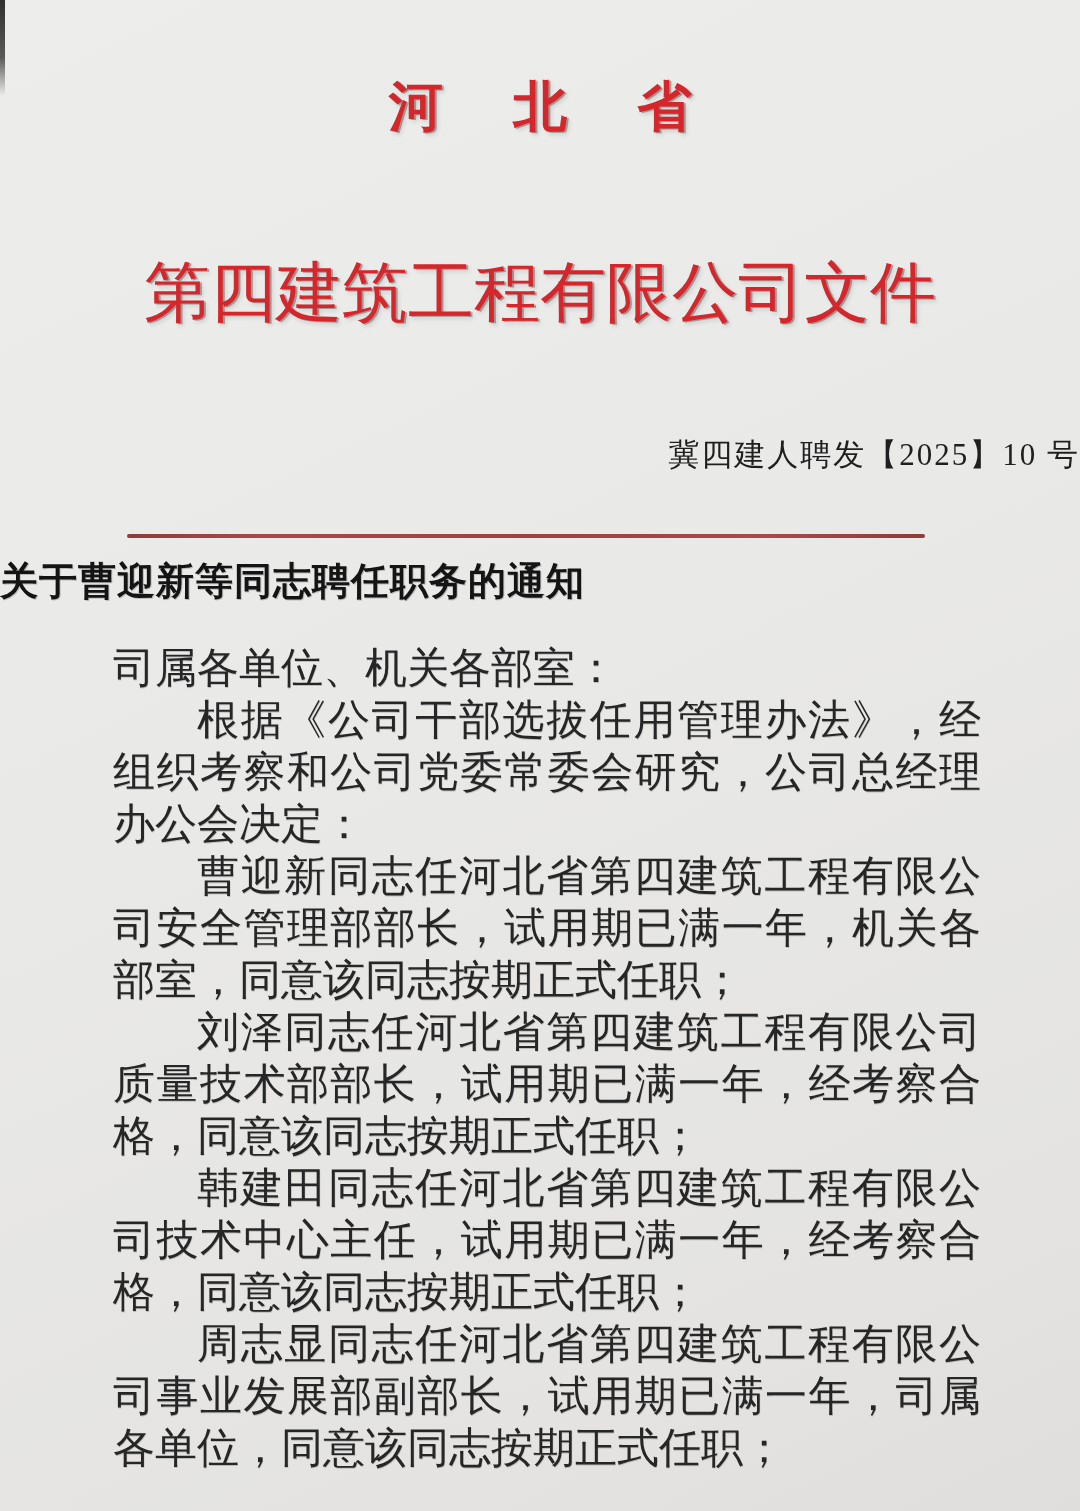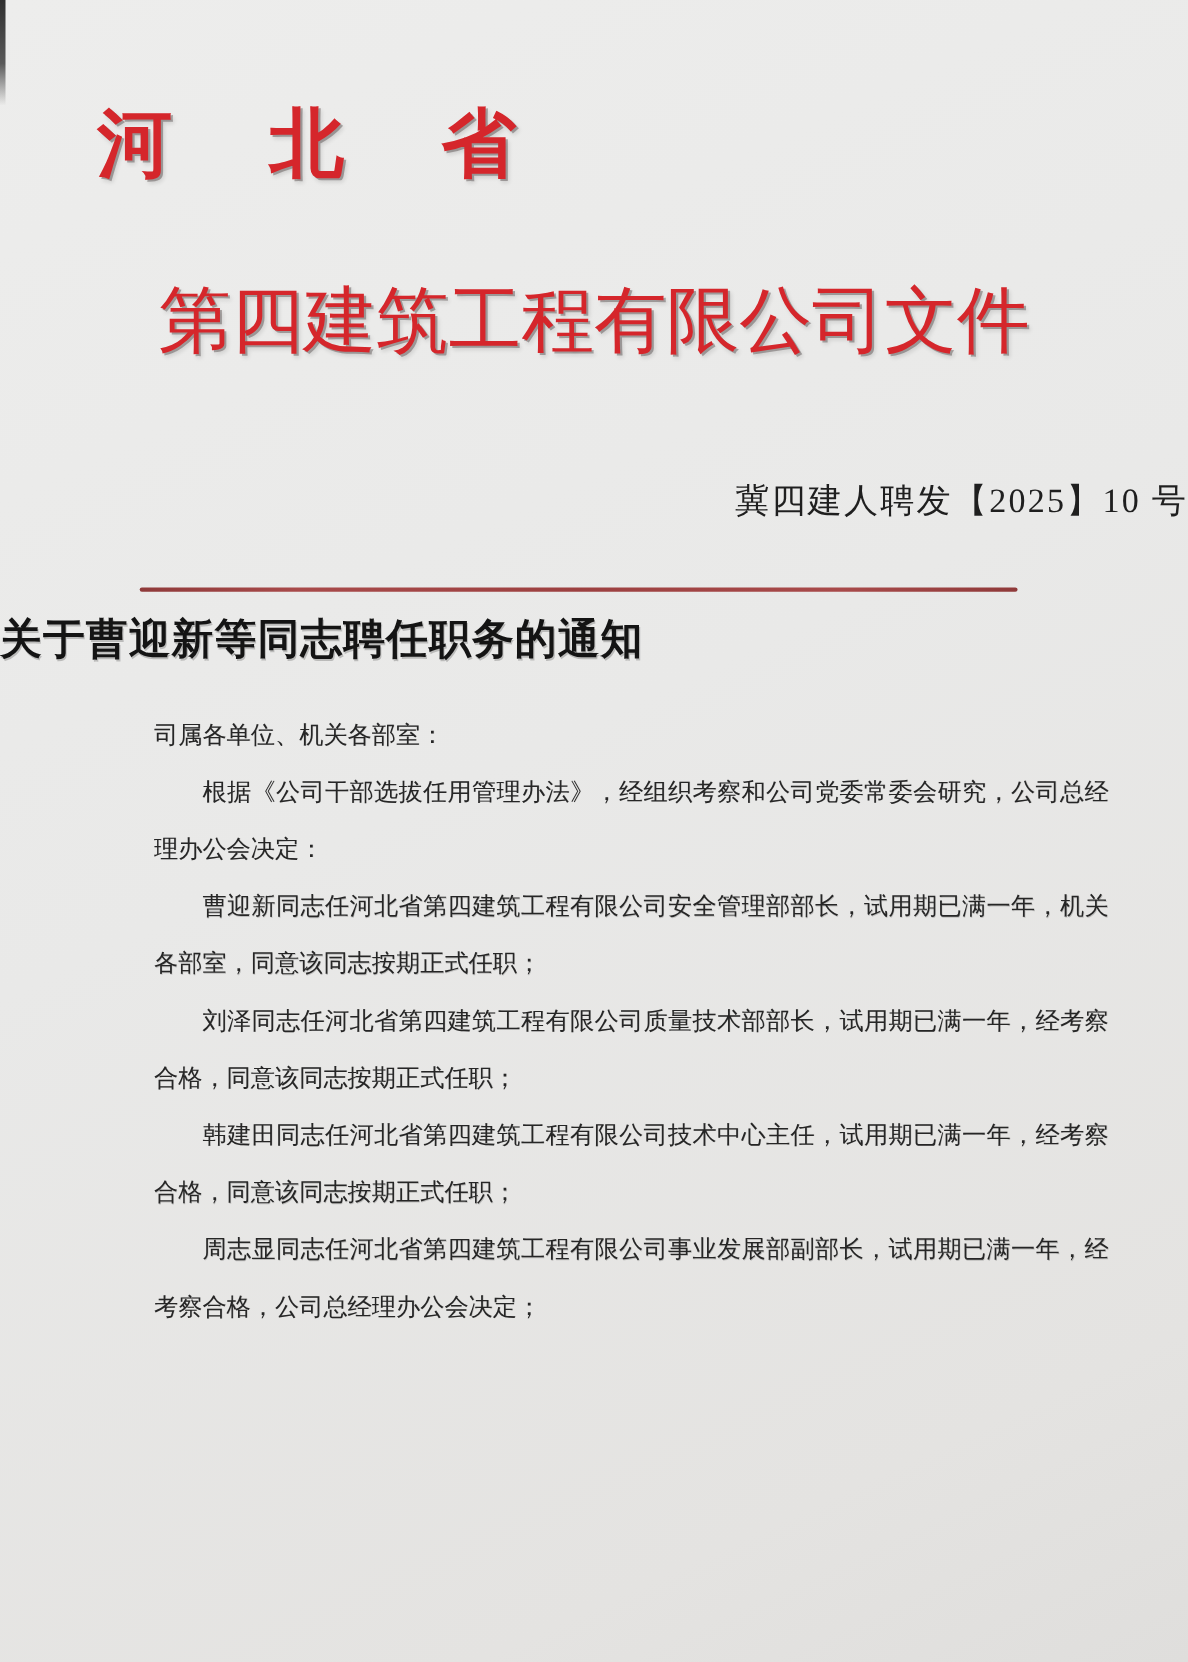--- a/index.html
+++ b/index.html
@@ -19,23 +19,24 @@
   }
   
   .photo-edge {
     position: absolute;
     left: 0; top: 0;
     width: 5px; height: 96px;
     background: linear-gradient(180deg, #2f2f2f 0%, #5a5a5a 60%, rgba(90,90,90,0) 100%);
   }
   .header-region {
     position: absolute;
-    top: 92px; left: 0;
+    top: 76px; left: 0;
     width: 100%;
-    font-size: 68px;
+    text-align: center;
+    font-size: 54px;
     font-weight: bold;
     line-height: 1.15;
     letter-spacing: 1.3em;
     text-indent: 1.3em;
     color: #d5262b;
     text-shadow: 2px 1px 0 rgba(45,35,35,0.35), 3px 3px 4px rgba(0,0,0,0.12);
     white-space: nowrap;
   }
   .header-company {
     position: absolute;
@@ -73,26 +74,25 @@
     font-size: 38px;
     font-weight: bold;
     letter-spacing: 1px;
     color: #141414;
     text-shadow: 1px 1px 0 rgba(0,0,0,0.2);
   }
   .body-text {
     position: absolute;
     top: 642px; left: 113px;
     width: 868px;
-    font-size: 22px;
+    font-size: 42px;
     line-height: 52px;
     text-align: justify;
     color: #262626;
     text-shadow: 0.5px 0.5px 0 rgba(0,0,0,0.18);
-    margin-left: 27px;
   }
   .body-text p {
     margin: 0;
     padding: 0;
   }
   .body-text p.indent {
     text-indent: 2em;
   }
 </style>
 </head>
@@ -111,16 +111,16 @@
   <div class="red-rule"></div>
 
   <div class="notice-title">关于曹迎新等同志聘任职务的通知</div>
 
   <div class="body-text">
     <p>司属各单位、机关各部室：</p>
     <p class="indent">根据《公司干部选拔任用管理办法》，经组织考察和公司党委常委会研究，公司总经理办公会决定：</p>
     <p class="indent">曹迎新同志任河北省第四建筑工程有限公司安全管理部部长，试用期已满一年，机关各部室，同意该同志按期正式任职；</p>
     <p class="indent">刘泽同志任河北省第四建筑工程有限公司质量技术部部长，试用期已满一年，经考察合格，同意该同志按期正式任职；</p>
     <p class="indent">韩建田同志任河北省第四建筑工程有限公司技术中心主任，试用期已满一年，经考察合格，同意该同志按期正式任职；</p>
-    <p class="indent">周志显同志任河北省第四建筑工程有限公司事业发展部副部长，试用期已满一年，经考察合格，公司总经理办公会决定；</p>
+    <p class="indent">周志显同志任河北省第四建筑工程有限公司事业发展部副部长，试用期已满一年，司属各单位，同意该同志按期正式任职；</p>
   </div>
 
 </div>
 
 </body></html>

